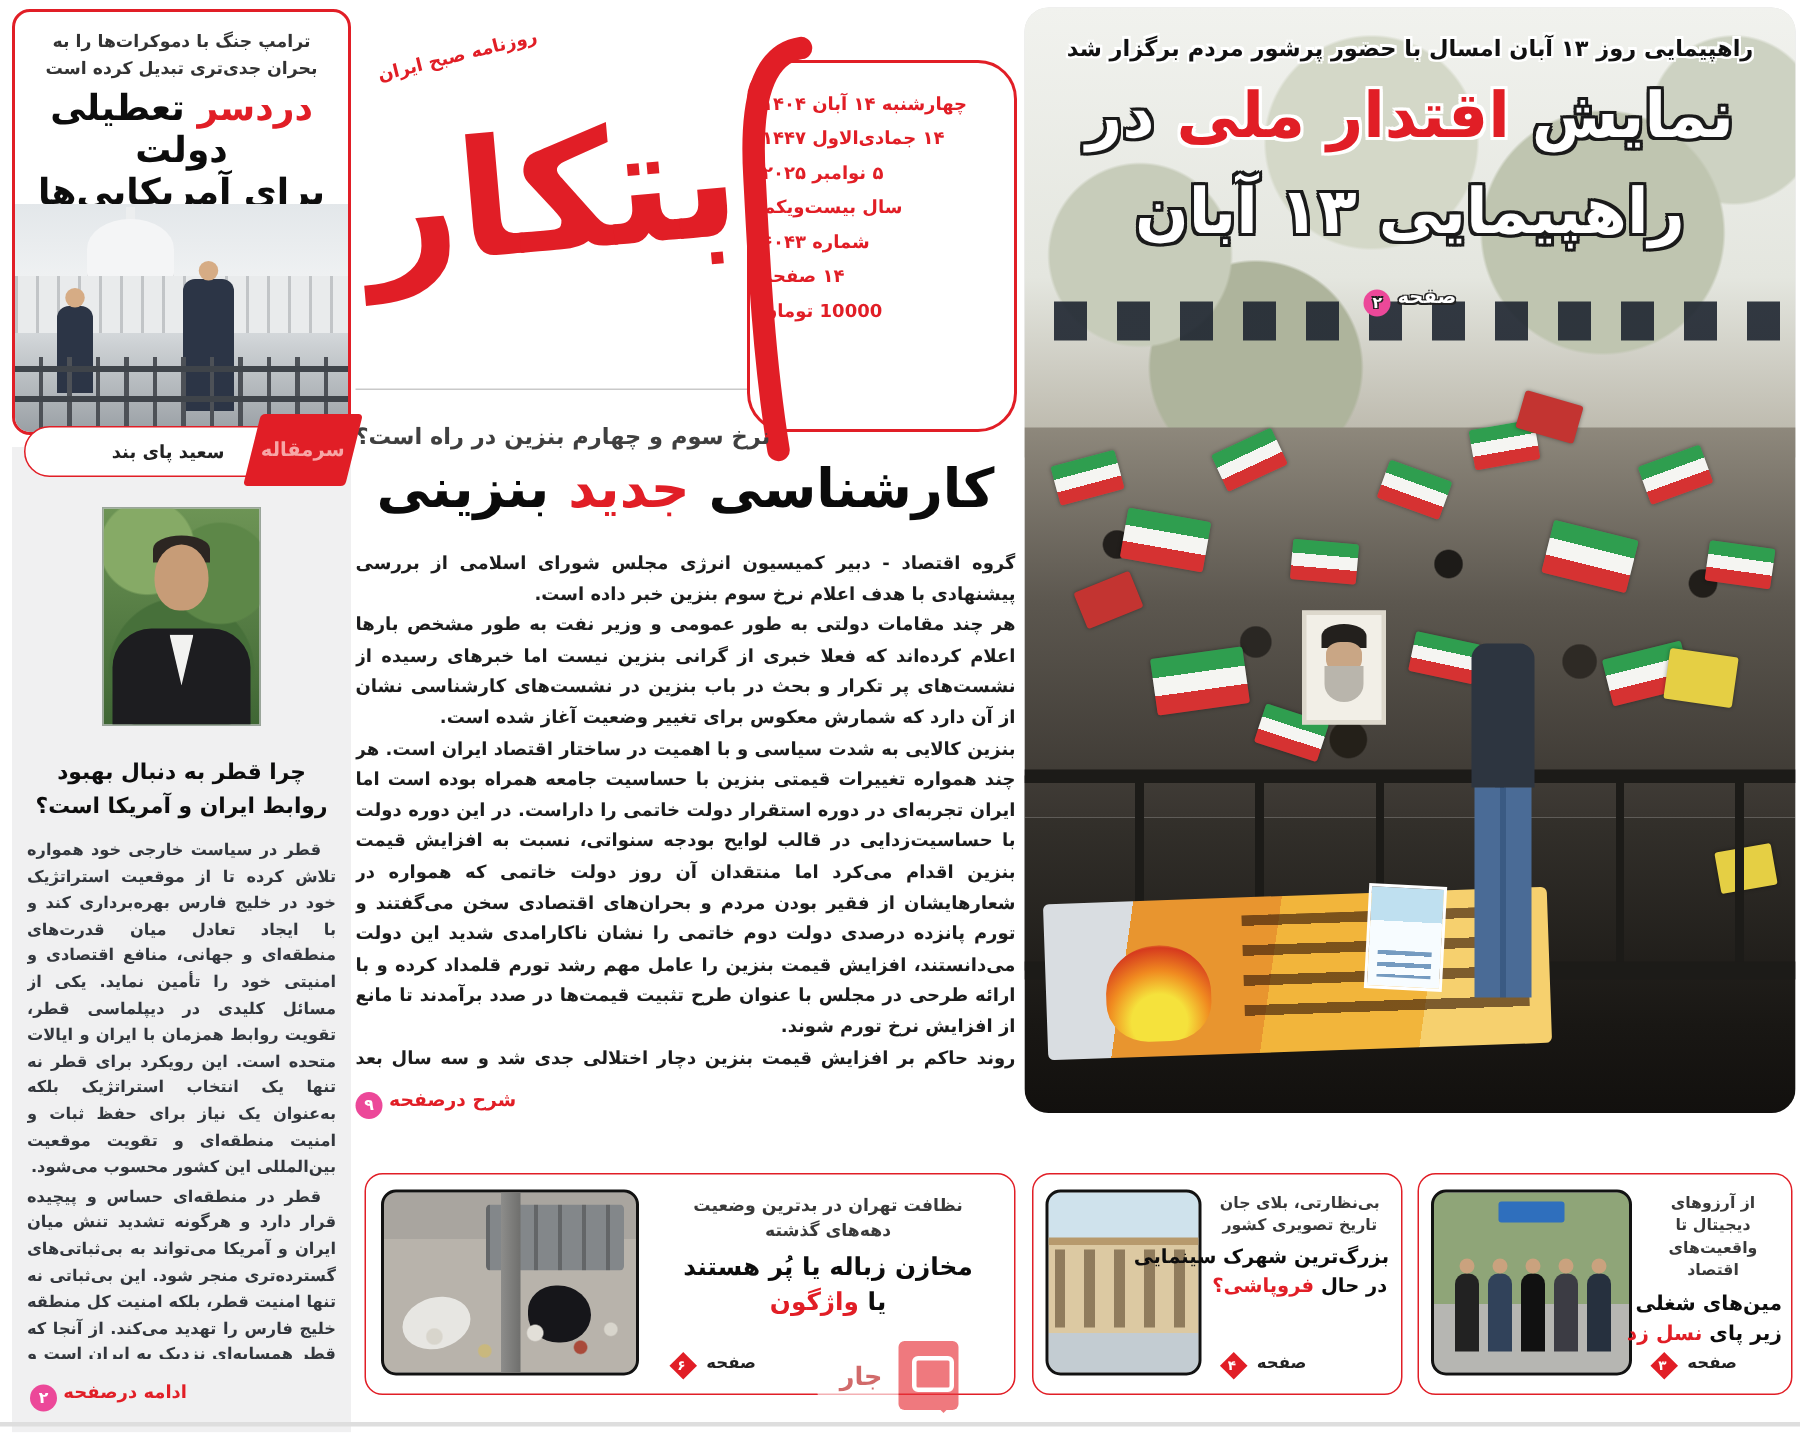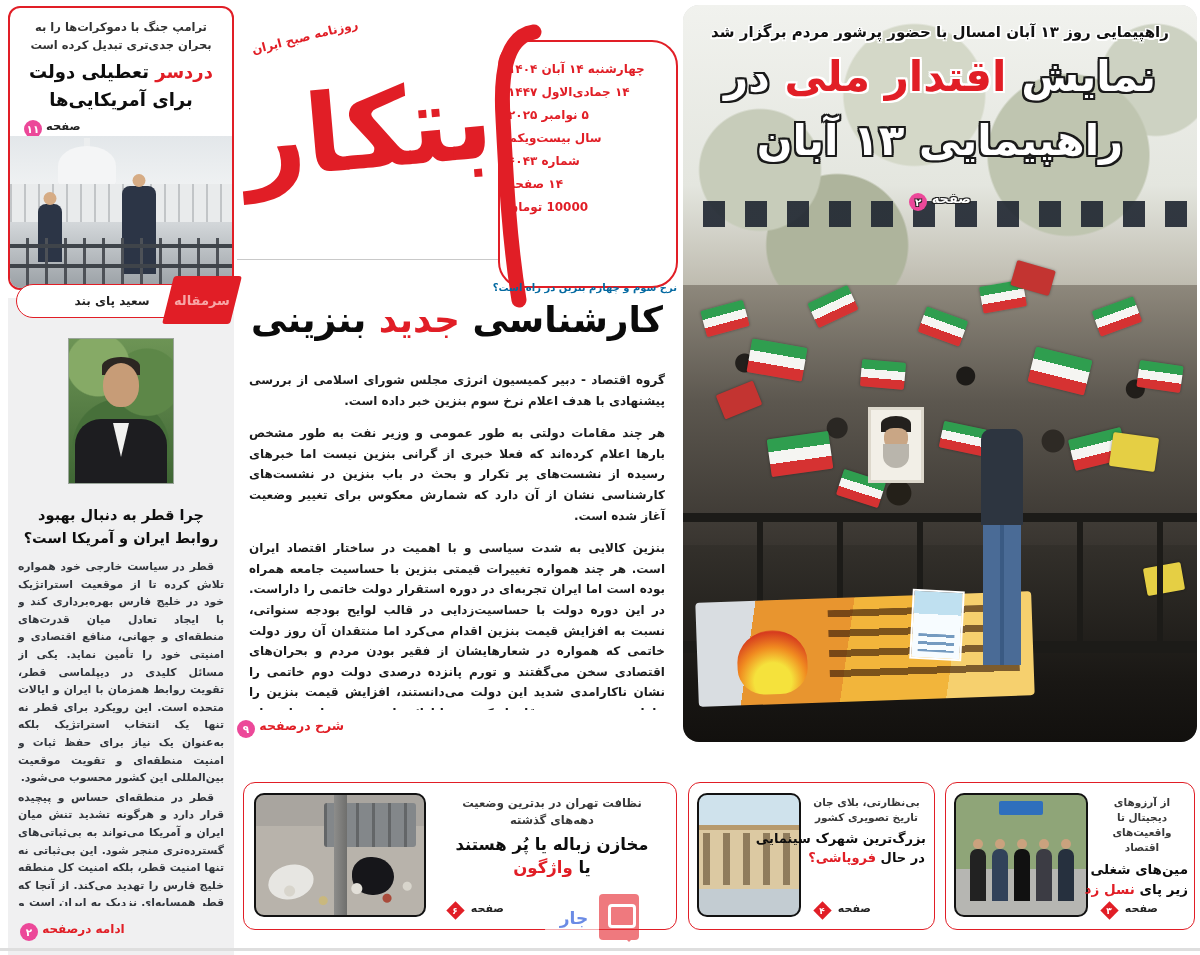--- a/index.html
+++ b/index.html
@@ -11,21 +11,21 @@
   .circle-badge{display:inline-block;width:18px;height:18px;border-radius:50%;background:#ec4899;color:#fff;
     font-size:10.5px;line-height:18px;text-align:center;font-weight:700;vertical-align:-3px}
   .diamond-badge{display:inline-block;width:13px;height:13px;background:#e11e26;transform:rotate(45deg);
     vertical-align:-2px;margin:0 5px;text-align:center}
   .diamond-badge > span{display:inline-block;transform:rotate(-45deg);color:#fff;font-size:9px;line-height:13px;font-weight:700}
 
   
   #tl-box{position:absolute;left:8px;top:6px;width:226px;height:284px;border:2px solid #e11e26;border-radius:12px;
     overflow:hidden;background:#fff}
   .tl-kicker{margin:10px 12px 0;text-align:center;font-size:11.5px;font-weight:700;line-height:18px;color:#333}
-  .tl-headline{margin:4px 6px 0;text-align:center;font-size:18px;font-weight:700;line-height:28px;color:#0d0d0d}
+  .tl-headline{margin:4px 6px 0;text-align:center;font-size:24px;font-weight:700;line-height:28px;color:#0d0d0d}
   .tl-page{margin:5px 14px 0;text-align:left;font-size:11.5px;font-weight:700;color:#222}
   .tl-photo{position:absolute;left:0;right:0;bottom:0;height:152px;
     background:linear-gradient(180deg,#e3e7ea 0%,#f0f2f3 35%,#cfd3d6 60%,#9aa0a5 100%)}
   .dome{position:absolute;left:48px;top:10px;width:58px;height:40px;border-radius:50% 50% 4px 4px;background:#f4f5f6;box-shadow:0 3px 0 #d9dcdf}
   .dome-spire{position:absolute;left:74px;top:2px;width:6px;height:12px;background:#eceeef}
   .capitol-body{position:absolute;left:0;right:0;top:48px;height:38px;background:#e9ebec;
     background-image:repeating-linear-gradient(90deg,rgba(120,125,130,.35) 0 2px,transparent 2px 14px)}
   .cop{position:absolute;border-radius:8px 8px 0 0;background:#2c3546}
   .cop .head{position:absolute;top:-12px;left:50%;transform:translateX(-50%);width:13px;height:13px;border-radius:50%;background:#d6ac85}
   .barrier{position:absolute;left:0;right:0;bottom:0;height:50px;
@@ -41,25 +41,25 @@
   #center-divider{position:absolute;left:237px;top:259px;width:440px;height:1px;background:#c9c9c9}
 
   
   #date-box{position:absolute;left:498px;top:40px;width:180px;height:248px;border:2px solid #e11e26;border-radius:26px;background:#fff}
   #date-box .alef{position:absolute;left:-12px;top:-18px;pointer-events:none}
   .date-lines{padding:16px 18px 0 8px}
   .date-lines div{font-size:12px;font-weight:700;color:#e11e26;line-height:23px;text-align:left}
 
   
   #ma{position:absolute;left:237px;top:282px;width:440px;height:486px}
-  .ma-kicker{text-align:right;font-size:10px;font-weight:700;color:#0369a1}
+  .ma-kicker{text-align:left;font-size:15px;font-weight:700;color:#404040}
   .ma-headline{margin-top:6px;text-align:center;font-size:36px;font-weight:700;color:#0b0b0b;letter-spacing:-1px}
   .ma-body{margin-top:18px;height:352px;overflow:hidden;font-size:12px;line-height:20.6px;font-weight:700;
     text-align:justify;color:#1d1d1d}
-  .ma-body p{margin:12px;text-indent:0}
+  .ma-body p{margin:0;text-indent:0}
   .ma-more{margin-top:8px;text-align:left;font-size:12.5px;font-weight:700;color:#e11e26}
 
   
   #editorial{position:absolute;left:8px;top:298px;width:226px;height:657px;background:#f0f0f1}
   .ed-pill{position:absolute;top:-14px;left:8px;width:192px;height:34px;background:#fff;border:1.5px solid #e11e26;
     border-radius:17px;display:flex;align-items:center;justify-content:center;font-size:12px;font-weight:700;color:#222}
   .ed-flag{position:absolute;top:-22px;right:-2px;width:68px;height:48px;background:#e11e26;transform:skewX(-14deg);
     border-radius:3px;display:flex;align-items:center;justify-content:center}
   .ed-flag span{transform:skewX(14deg);color:#f7a6a6;font-size:13px;font-weight:700}
   .ed-photo{position:relative;width:106px;height:146px;margin:40px auto 0;border:1px solid #9aa59a;overflow:hidden;
@@ -168,21 +168,21 @@
   #b3 .bx-page{left:152px}
   #b3 .bx-h1,#b3 .bx-h2{font-size:13.5px}
   #b3 .bx-kicker{font-size:10.5px;line-height:15px}
   .street-sign{position:absolute;left:50%;top:6px;transform:translateX(-50%);width:44px;height:14px;background:#2f6fbd;border-radius:2px}
   .person{position:absolute;bottom:14px;width:16px;height:52px;border-radius:7px 7px 0 0;background:#222}
   .person::before{content:"";position:absolute;top:-10px;left:3px;width:10px;height:10px;border-radius:50%;background:#caa27e}
 
   
   #watermark{position:absolute;left:545px;top:886px;width:100px;height:69px;opacity:.65;z-index:40;pointer-events:none}
   #watermark .wm-box{position:absolute;left:0;top:16px;width:58px;height:32px;background:#fff;border-radius:5px;
-    display:flex;align-items:center;justify-content:center;color:#1d4ed8;font-size:17px;font-weight:700;letter-spacing:4px}
+    display:flex;align-items:center;justify-content:center;color:#b91c1c;font-size:17px;font-weight:700;letter-spacing:4px}
   #watermark .wm-sq{position:absolute;left:54px;top:8px;width:40px;height:46px;background:#e8333a;border-radius:4px}
   #watermark .wm-sq::before{content:"";position:absolute;left:9px;top:10px;width:22px;height:18px;border:3px solid #fff;border-radius:4px}
   #watermark .wm-sq::after{content:"";position:absolute;left:22px;bottom:-10px;border:8px solid transparent;border-top-color:#e8333a}
   #footer-line{position:absolute;left:0;top:948px;width:1200px;height:3px;background:#dedede}
 </style>
 </head>
 <body>
 
 <div id="page">
 

